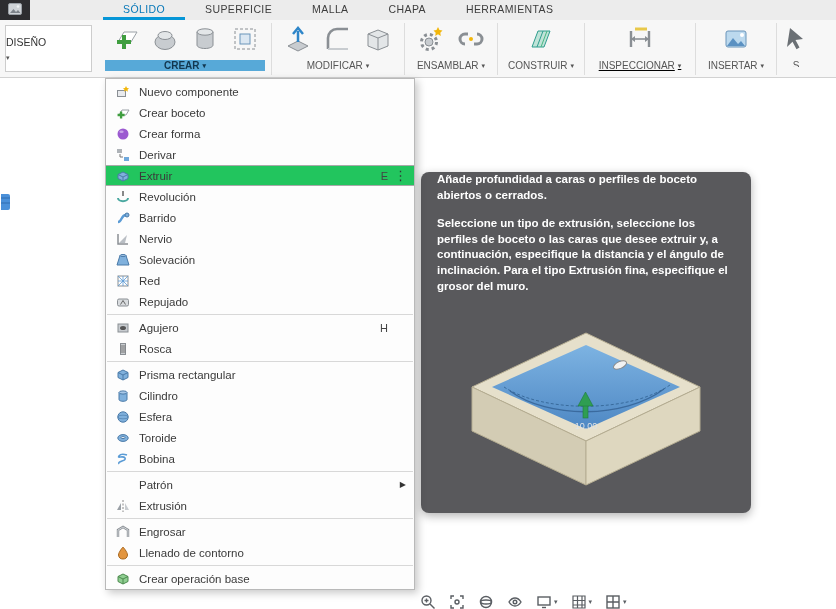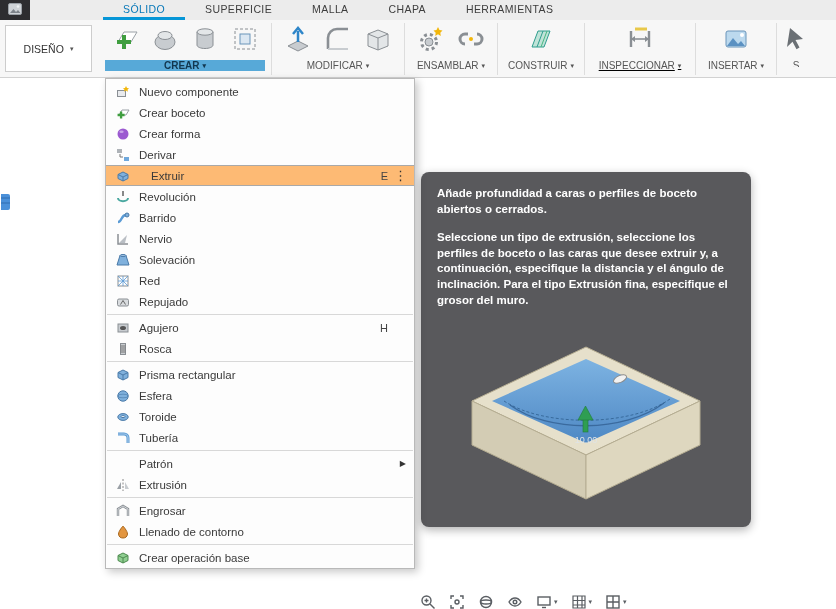--- a/index.html
+++ b/index.html
@@ -9,49 +9,49 @@
 
   
   .topbar { position:absolute; top:0; left:0; right:0; height:36px; background:#ececec; border-bottom:1px solid #d6d6d6; z-index:3;text-decoration:underline; }
   .corner { position:absolute; left:0; top:0; width:30px; height:20px; background:#2d2d30; display:flex; align-items:center; justify-content:center; }
   .tabs { position:absolute; left:103px; top:0; height:20px; display:flex; }
   .tab { padding:0 20px; line-height:19px; font-size:10.5px; color:#3d3d3d; letter-spacing:.4px; cursor:pointer; white-space:nowrap; }
   .tab.active { color:#0878b8; box-shadow: inset 0 -3px 0 #0696d7; }
 
   
   .toolbar { position:absolute; top:20px; left:0; right:0; height:58px; background:#f7f7f7; border-bottom:1px solid #d2d2d2; z-index:3; }
-  .design { position:absolute; left:5px; top:5px; width:87px; height:47px; background:#fff; border:1px solid #cdcdcd; display:flex; align-items:center; justify-content:center; gap:6px; font-size:10.5px; color:#333; cursor:pointer; }
+  .design { position:absolute; left:5px; top:5px; width:87px; height:47px; background:#fff; border:1px solid #cdcdcd; display:flex; align-items:flex-start; justify-content:center; gap:6px; font-size:10.5px; color:#333; cursor:pointer;flex-direction:column; }
   .design .caret, .glabel .caret { font-size:7px; color:#555; }
   .groups { position:absolute; left:105px; top:1px; height:57px; display:flex; align-items:flex-start; }
   .tgroup { display:flex; flex-direction:column; height:46px; }
   .ticons { display:flex; align-items:center; justify-content:center; height:40px; }
   .tbtn { width:40px; height:38px; border:none; background:transparent; display:flex; align-items:center; justify-content:center; padding:0; cursor:pointer; }
   .glabel { height:15px; display:flex; align-items:center; justify-content:center; gap:3px; font-size:10px; color:#555; margin-top:1px; cursor:pointer; white-space:nowrap; }
   .glabel.active { background:#57a9d8; color:#12374f; font-weight:700; }
   .glabel.active .caret { color:#12374f; }
   .vsep { width:1px; background:#dddddd; height:52px; margin:2px 6px 0; }
   .w74 { min-width:74px; } .w98 { min-width:98px;text-decoration:underline; } .w68 { min-width:68px; }
   .gcut { width:26px; overflow:hidden; }
 
   
   .canvas { position:absolute; top:78px; left:0; right:0; bottom:0; background:#fff; z-index:0; }
 
   
   .menu { position:absolute; left:105px; top:78px; width:310px; background:#fdfdfd; border:1px solid #b9b9b9; box-shadow:3px 3px 8px rgba(0,0,0,.22); padding:2px 0 0; z-index:5; }
   .mi { display:flex; align-items:center; height:21px; padding:0 8px 0 9px; position:relative; cursor:pointer;text-align:right; }
   .mi .ic { width:15px; height:15px; margin-right:9px; flex:0 0 15px; display:flex; align-items:center; justify-content:center; }
   .mi .lbl { font-size:11.5px; color:#3a3a3a; white-space:nowrap; }
-  .mi.sel { background:#fdba74; border-top:1px solid #a9a9a9; border-bottom:1px solid #a9a9a9;gap:12px; }
+  .mi.sel { background:#22c55e; border-top:1px solid #a9a9a9; border-bottom:1px solid #a9a9a9; }
   .mi .sc { position:absolute; right:26px; font-size:11px; color:#444; }
   .mi .kebab { position:absolute; right:7px; color:#333; font-size:13px; line-height:1; cursor:pointer; }
   .mi .subarrow { position:absolute; right:8px; font-size:8px; color:#333; }
   .msep { height:1px; background:#d8d8d8; margin:2px 1px; }
 
   
-  .tooltip { position:absolute; left:421px; top:172px; width:330px; background:#59595c; border-radius:8px; padding:14px 16px 10px; box-shadow:0 3px 10px rgba(0,0,0,.3); z-index:4; }
+  .tooltip { position:absolute; left:421px; top:172px; width:330px; background:#59595c; border-radius:8px; padding:0 16px 10px; box-shadow:0 3px 10px rgba(0,0,0,.3); z-index:4; }
   .tooltip p { margin:0 0 12px; font-size:11.5px; font-weight:700; color:#fff; line-height:1.38; }
   .tipimg { display:block; margin:2px auto 0; }
 
   
   .bottombar { position:absolute; left:420px; top:594px; display:flex; align-items:flex-start; gap:13px; z-index:2; }
   .bbtn { display:flex; align-items:flex-start; gap:2px; background:transparent; border:none; padding:0; cursor:pointer; }
   .bbtn .caret { font-size:7px; color:#5a5e63; margin-top:4px; }
 
   .sliver { position:absolute; left:1px; top:192px; z-index:1; }
 </style>
@@ -430,20 +430,29 @@
     <div class="mi">
       <span class="ic">
           <svg width="14" height="14" viewBox="0 0 14 14">
             <path d="M2 4.5L7 2l5 2.5v5L7 12 2 9.5z" fill="#7fb0dc" stroke="#4a7aa8"></path>
             <path d="M2 4.5L7 7l5-2.5M7 7v5" fill="none" stroke="#4a7aa8"></path>
           </svg>
         </span>
       <span class="lbl">Prisma rectangular</span>
     </div>
 
+    <div class="mi">
+      <span class="ic">
+          <svg width="14" height="14" viewBox="0 0 14 14">
+            <path d="M3 3.5v7c0 1 1.8 1.8 4 1.8s4-.8 4-1.8v-7" fill="#7fb0dc" stroke="#4a7aa8"></path>
+            <ellipse cx="7" cy="3.5" rx="4" ry="1.6" fill="#a8c8e8" stroke="#4a7aa8"></ellipse>
+          </svg>
+        </span>
+      <span class="lbl">Cilindro</span>
+    </div>
 
     <div class="mi">
       <span class="ic">
           <svg width="14" height="14" viewBox="0 0 14 14">
             <circle cx="7" cy="7" r="5.2" fill="#7fb0dc" stroke="#4a7aa8"></circle>
             <ellipse cx="7" cy="7" rx="5.2" ry="1.8" fill="none" stroke="#4a7aa8" opacity=".6"></ellipse>
           </svg>
         </span>
       <span class="lbl">Esfera</span>
     </div>
@@ -451,30 +460,29 @@
     <div class="mi">
       <span class="ic">
           <svg width="14" height="14" viewBox="0 0 14 14">
             <ellipse cx="7" cy="7" rx="5.2" ry="3.4" fill="#7fb0dc" stroke="#4a7aa8"></ellipse>
             <ellipse cx="7" cy="6.6" rx="2" ry="1" fill="#fff" stroke="#4a7aa8"></ellipse>
           </svg>
         </span>
       <span class="lbl">Toroide</span>
     </div>
 
-
-    <div class="mi">
-      <span class="ic">
-          <svg width="14" height="14" viewBox="0 0 14 14">
-            <path d="M2 3h6a4 4 0 0 1 4 4v5" fill="none" stroke="#5a9bd5" stroke-width="3"></path>
-            <path d="M2 3h6a4 4 0 0 1 4 4v5" fill="none" stroke="#a8c8e8" stroke-width="1.2"></path>
-          </svg>
-        </span>
-      <span class="lbl">Tubería</span>
-    </div>
+    <div class="mi">
+      <span class="ic">
+          <svg width="14" height="14" viewBox="0 0 14 14">
+            <path d="M3 12c-2-3 8-3 6-6S1 7 3 4s8-1 8-1" fill="none" stroke="#5a9bd5" stroke-width="1.6"></path>
+          </svg>
+        </span>
+      <span class="lbl">Bobina</span>
+    </div>
+
 
     <div class="msep"></div>
 
     <div class="mi">
       <span class="ic"></span>
       <span class="lbl">Patrón</span>
       <span class="subarrow">▶</span>
     </div>
 
     <div class="mi">

